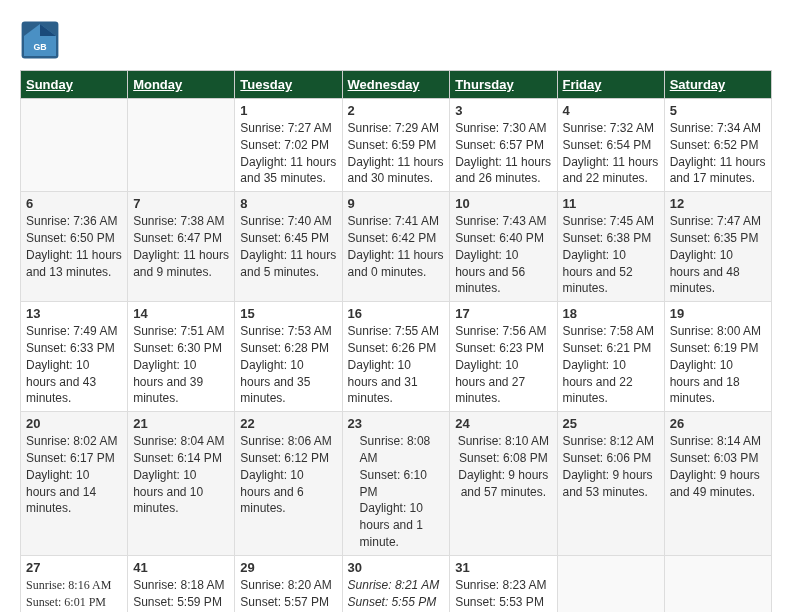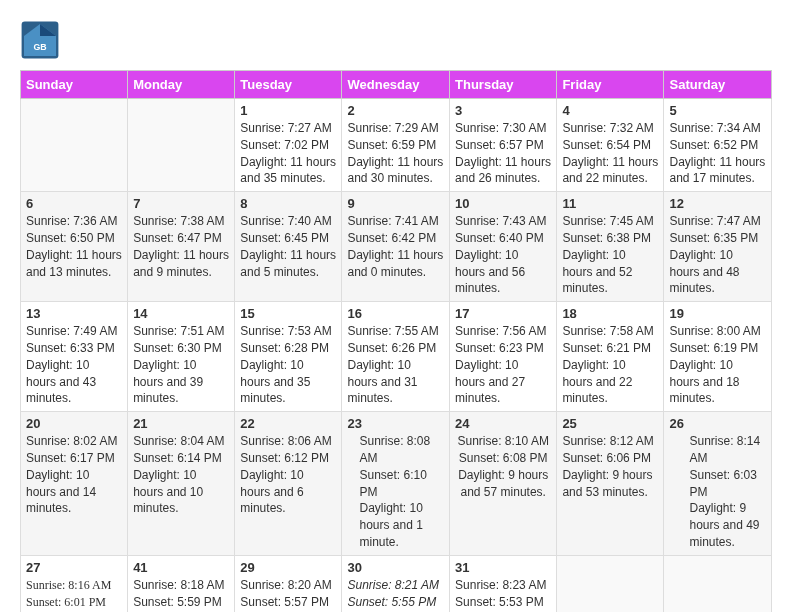--- a/index.html
+++ b/index.html
@@ -46,27 +46,28 @@
     .location {
       font-size: 16px;
       color: #555;
     }
     table {
       width: 100%;
       border-collapse: collapse;
       font-size: 11px;
     }
     thead tr th {
-      background-color: #d946ef;
+      background-color: #14532d;
       color: #fff;
       text-align: left;
       padding: 6px 5px;
       font-size: 13px;
       font-weight: bold;
       border: 1px solid #ccc;
+      text-decoration: underline;
     }
     tbody tr td {
       vertical-align: top;
       border: 1px solid #ddd;
       padding: 4px 5px;
       height: 80px;
       width: 108px;
       background: #fff;
     }
     tbody tr:nth-child(even) td {
@@ -277,21 +278,21 @@
 Daylight: 9 hours and 57 minutes.</div>
         </td>
         <td>
           <span class="day-number">25</span>
           <div class="day-info" style="white-space: pre-line;">Sunrise: 8:12 AM
 Sunset: 6:06 PM
 Daylight: 9 hours and 53 minutes.</div>
         </td>
         <td>
           <span class="day-number">26</span>
-          <div class="day-info" style="white-space: pre-line; margin-left: 20px;">Sunrise: 8:14 AM
+          <div class="day-info" style="white-space: pre-line;">Sunrise: 8:14 AM
 Sunset: 6:03 PM
 Daylight: 9 hours and 49 minutes.</div>
         </td>
       </tr>
       <tr>
         <td>
           <span class="day-number">27</span>
           <div class="day-info" style="white-space: pre-line; font-family: Liberation Serif, serif;">Sunrise: 8:16 AM
 Sunset: 6:01 PM
 Daylight: 9 hours and 45 minutes.</div>

